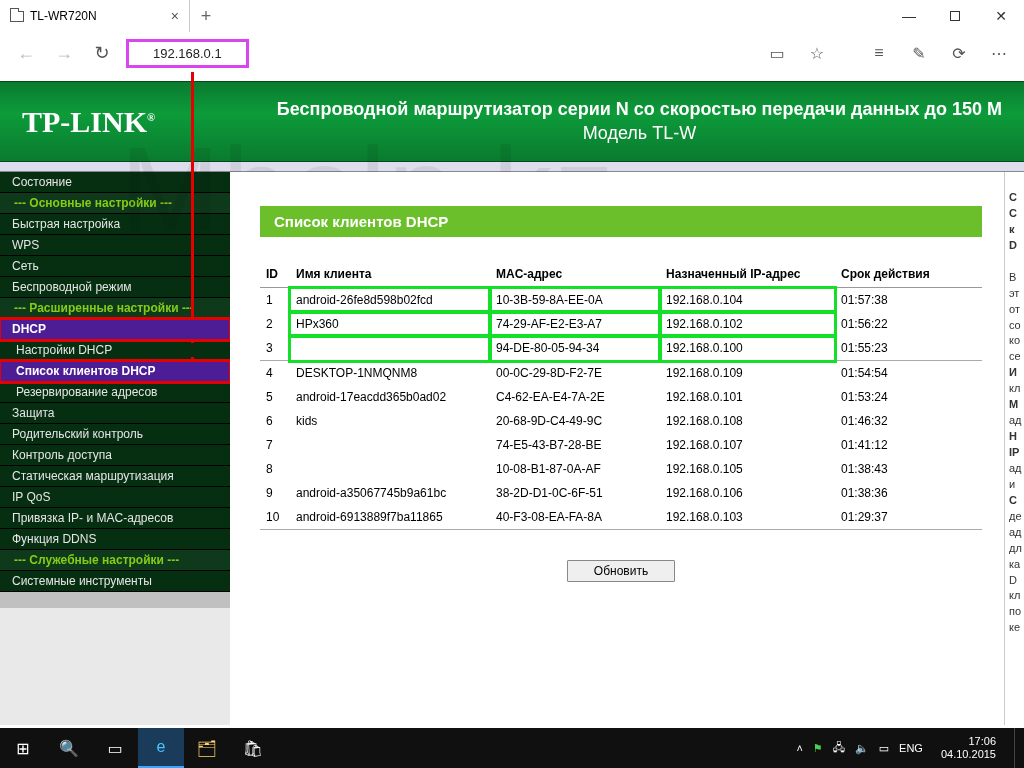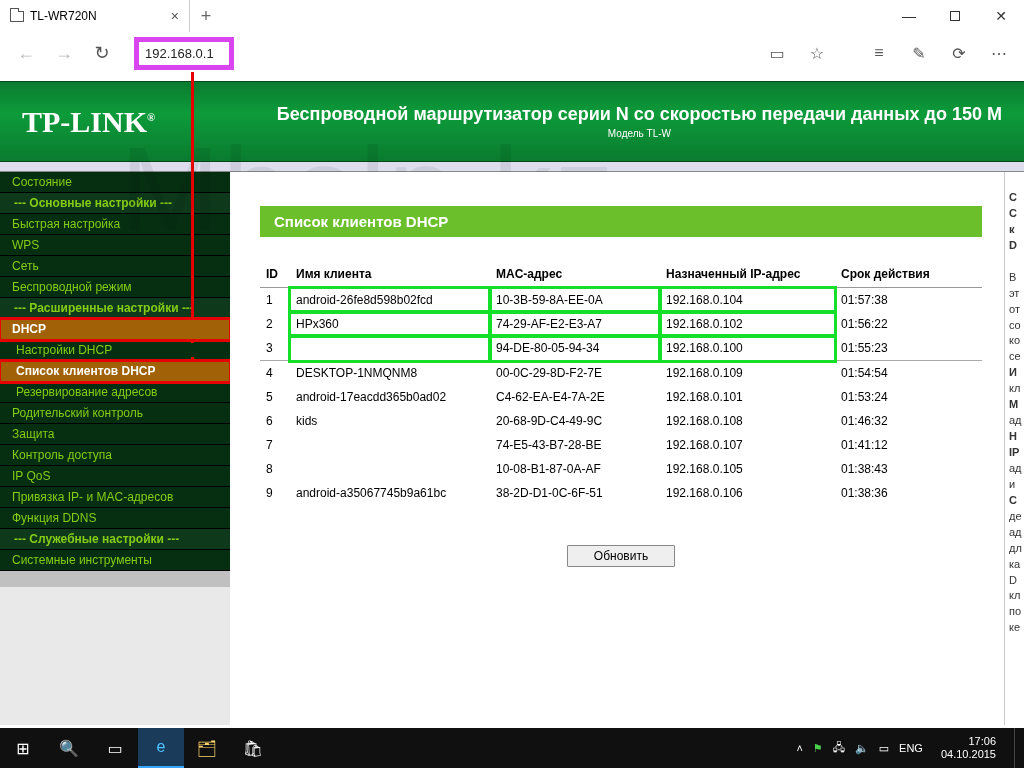--- a/index.html
+++ b/index.html
@@ -13,52 +13,52 @@
 .tab .close{margin-left:auto;font-size:14px;color:#555}
 .newtab{width:32px;text-align:center;color:#666;font-size:18px;line-height:30px}
 .winctrl{margin-left:auto;display:flex}
 .winctrl div{width:46px;height:32px;display:flex;align-items:center;justify-content:center;font-size:14px;color:#333}
 .winctrl .box{width:10px;height:10px;border:1px solid #333}
 
 
 .toolbar{display:flex;align-items:center;height:42px;padding:0 8px;gap:2px;background:#fff}
 .navbtn{width:36px;height:36px;display:flex;align-items:center;justify-content:center;color:#555;font-size:18px}
 .navbtn.dis{color:#bbb}
-.url{padding:4px 6px;font-size:13px;color:#222;border:5px solid #d946ef;margin-left:12px;min-width:100px}
+.url{padding:4px 24px;font-size:13px;color:#222;border:3px solid #d946ef;margin-left:4px;min-width:100px}
 .tool-right{margin-left:auto;display:flex;gap:6px}
 .ticon{width:34px;height:34px;display:flex;align-items:center;justify-content:center;color:#555;font-size:16px}
 
 
 .banner{height:81px;background:linear-gradient(#0a7b2f,#0d9b3a 40%,#0a7b2f);border-top:1px solid #034917;border-bottom:1px solid #034917;position:relative;display:flex;align-items:center;color:#fff;padding:0 22px;margin-top:7px}
 .logo{font-family:Liberation Serif, serif;font-size:30px;font-weight:900;letter-spacing:0;color:#fff}
 .logo small{font-size:11px;vertical-align:super}
 .banner .desc{margin-left:auto;text-align:center;font-size:18px;font-weight:bold;line-height:1.3}
-.banner .desc .mline{font-size:10px;font-weight:normal}
+.banner .desc .mline{font-size:18px;font-weight:normal}
 .hline{height:10px;background:#dde;border-bottom:1px solid #888}
 
 
 .workarea{display:flex;height:553px}
 .sidebar{width:230px;background:#fff;overflow:hidden}
 .menu{margin:0;padding:0;list-style:none;font-size:12px}
-.menu li{height:21px;line-height:21px;padding-left:12px;background:#062f12;color:#84cc16;border-bottom:1px solid #000;cursor:pointer;overflow:hidden;white-space:nowrap}
+.menu li{height:21px;line-height:21px;padding-left:12px;background:#062f12;color:#e5e5e5;border-bottom:1px solid #000;cursor:pointer;overflow:hidden;white-space:nowrap}
 .menu li.section{background:#0e3a1b;color:#84cc16;font-weight:bold;padding-left:14px}
 .menu li.sub{padding-left:16px}
-.menu li.active{background:#a16207;color:#fff;font-weight:bold}
+.menu li.active{background:#4c1d95;color:#fff;font-weight:bold}
 .menu li.boxed{outline:3px solid #e60000;outline-offset:-1px;position:relative;z-index:2}
 .sidebar .track{height:252px;background:#e9e9e9;position:relative}
 .sidebar .thumb{position:absolute;left:0;right:0;top:0;height:16px;background:#c0c0c0}
 
 .main{flex:1;background:#fff;padding:18px 22px 0 30px;overflow:hidden;position:relative}
 .pagetitle{background:#6abf2a;color:#fff;font-weight:bold;font-size:15px;padding:7px 14px;margin:16px 0 24px 0}
 table.clients{width:100%;border-collapse:collapse;font-size:12px}
 table.clients th{text-align:left;font-weight:bold;padding:6px 6px;border-bottom:1px solid #999}
 table.clients td{padding:5px 6px}
 table.clients tr.sep td{border-bottom:1px solid #aaa}
 .greenbox{outline:3px solid #14e02a;outline-offset:-1px}
-.refresh{display:block;margin:40px auto 0;padding:3px 26px;font-size:12px;background:#efefef;border:1px solid #888;border-radius:1px}
+.refresh{display:block;margin:30px auto 0;padding:3px 26px;font-size:12px;background:#efefef;border:1px solid #888;border-radius:1px}
 
 .help{width:20px;background:#fff;padding:18px 2px 0 4px;font-size:11px;color:#333;line-height:1.45;overflow:hidden;border-left:1px solid #ccc}
 .help b{font-weight:bold}
 
 
 .arrow{position:absolute;pointer-events:none}
 .arrow.v{left:191px;top:72px;width:0;height:271px;border-left:3px solid #e60000}
 .arrow.v:after{content:"";position:absolute;left:-7px;bottom:-3px;border:8px solid transparent;border-top:12px solid #e60000}
 .arrow2{position:absolute;left:191px;top:357px;width:0;height:26px;border-left:3px solid #e60000}
 .arrow2:after{content:"";position:absolute;left:-7px;bottom:-3px;border:8px solid transparent;border-top:12px solid #e60000}
@@ -129,23 +129,24 @@
       <li class="section">--- Основные настройки ---</li>
       <li>Быстрая настройка</li>
       <li>WPS</li>
       <li>Сеть</li>
       <li>Беспроводной режим</li>
       <li class="section">--- Расширенные настройки ---</li>
       <li class="active boxed">DHCP</li>
       <li class="sub">Настройки DHCP</li>
       <li class="sub active boxed">Список клиентов DHCP</li>
       <li class="sub">Резервирование адресов</li>
+      <li>Защита</li>
       <li>Родительский контроль</li>
-      <li>Защита</li>
       <li>Контроль доступа</li>
+      <li>Статическая маршрутизация</li>
       <li>IP QoS</li>
       <li>Привязка IP- и MAC-адресов</li>
       <li>Функция DDNS</li>
       <li class="section">--- Служебные настройки ---</li>
       <li>Системные инструменты</li>
     </ul>
     <div class="track">
         <div class="thumb"></div>
       </div>
   </div>
@@ -218,20 +219,27 @@
             <td>10-08-B1-87-0A-AF</td>
             <td>192.168.0.105</td>
             <td>01:38:43</td>
           </tr>
           <tr>
             <td>9</td>
             <td>android-a35067745b9a61bc</td>
             <td>38-2D-D1-0C-6F-51</td>
             <td>192.168.0.106</td>
             <td>01:38:36</td>
+          </tr>
+          <tr class="sep">
+            <td>10</td>
+            <td>android-6913889f7ba11865</td>
+            <td>40-F3-08-EA-FA-8A</td>
+            <td>192.168.0.103</td>
+            <td>01:29:37</td>
           </tr>
         </tbody>
     </table>
     <button class="refresh">Обновить</button>
   </div>
 
   <div class="help">
     <b>С</b><br><b>С</b><br><b>к</b><br><b>D</b><br><br>
     <span>В</span><br><span>эт</span><br><span>от</span><br><span>со</span><br><span>ко</span><br><span>се</span><br>
     <b>И</b><br><span>кл</span><br><b>М</b><br><span>ад</span><br><b>Н</b><br><b>IP</b><br><span>ад</span><br><span>и</span><br>

